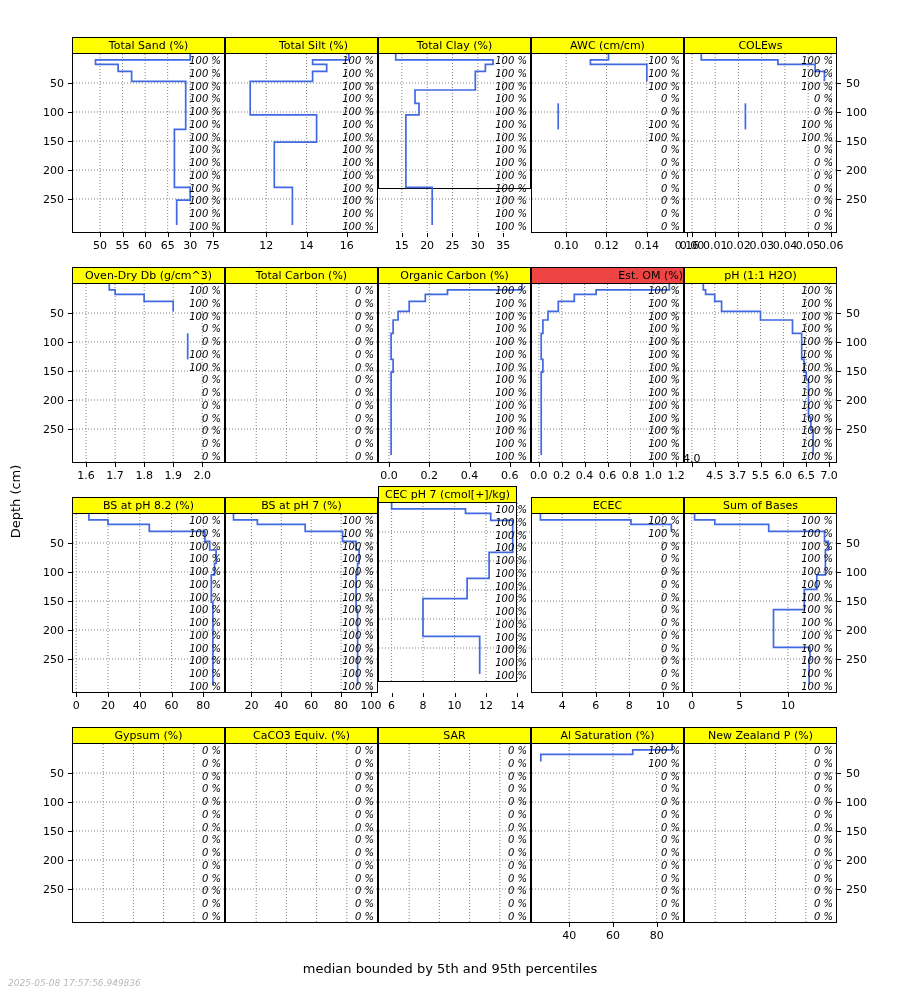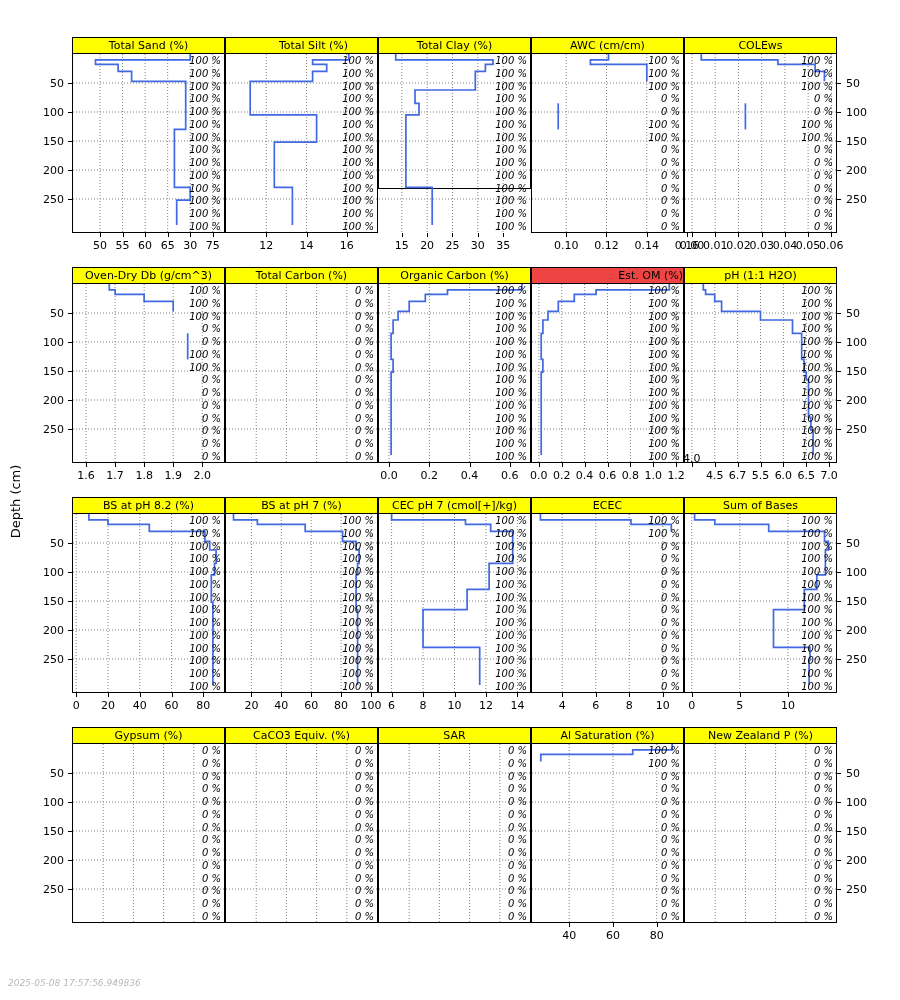--- a/index.html
+++ b/index.html
@@ -434,21 +434,21 @@
           <div class="pct" style="top: 141.25px;">100 %</div>
           <div class="pct" style="top: 154px;">100 %</div>
           <div class="pct" style="top: 166.75px;">100 %</div>
         </div>
       </div>
       <div class="xtickmark" style="left: 691.864px; top: 463px; width: 1px; height: 4px;"></div>
       <div class="xticklab" style="left: 691.864px; top: 452px;">4.0</div>
       <div class="xtickmark" style="left: 714.742px; top: 463px; width: 1px; height: 4px;"></div>
       <div class="xticklab" style="left: 714.742px; top: 469px;">4.5</div>
       <div class="xtickmark" style="left: 737.621px; top: 463px; width: 1px; height: 4px;"></div>
-      <div class="xticklab" style="left: 737.621px; top: 469px;">6.7</div>
+      <div class="xticklab" style="left: 737.621px; top: 469px;">3.7</div>
       <div class="xtickmark" style="left: 760.5px; top: 463px; width: 1px; height: 4px;"></div>
       <div class="xticklab" style="left: 760.5px; top: 469px;">5.5</div>
       <div class="xtickmark" style="left: 783.379px; top: 463px; width: 1px; height: 4px;"></div>
       <div class="xticklab" style="left: 783.379px; top: 469px;">6.0</div>
       <div class="xtickmark" style="left: 806.258px; top: 463px; width: 1px; height: 4px;"></div>
       <div class="xticklab" style="left: 806.258px; top: 469px;">6.5</div>
       <div class="xtickmark" style="left: 829.136px; top: 463px; width: 1px; height: 4px;"></div>
       <div class="xticklab" style="left: 829.136px; top: 469px; text-align: right;">7.0</div>
       <div class="panel" style="left: 72px; top: 497px; width: 153px; height: 196px;">
         <div class="phead" style="background: rgb(255, 255, 0);">BS at pH 8.2 (%)</div>
@@ -527,21 +527,21 @@
       <div class="xtickmark" style="left: 251.416px; top: 693px; width: 1px; height: 4px;"></div>
       <div class="xticklab" style="left: 251.416px; top: 699px;">20</div>
       <div class="xtickmark" style="left: 281.317px; top: 693px; width: 1px; height: 4px;"></div>
       <div class="xticklab" style="left: 281.317px; top: 699px;">40</div>
       <div class="xtickmark" style="left: 311.218px; top: 693px; width: 1px; height: 4px;"></div>
       <div class="xticklab" style="left: 311.218px; top: 699px;">60</div>
       <div class="xtickmark" style="left: 341.119px; top: 693px; width: 1px; height: 4px;"></div>
       <div class="xticklab" style="left: 341.119px; top: 699px;">80</div>
       <div class="xtickmark" style="left: 371.02px; top: 693px; width: 1px; height: 4px;"></div>
       <div class="xticklab" style="left: 371.02px; top: 699px;">100</div>
-      <div class="panel" style="left: 378px; top: 497px; width: 153px; height: 196px;">
+      <div class="panel" style="left: 378px; top: 486px; width: 139px; height: 196px;">
         <div class="phead" style="background: rgb(255, 255, 0);">CEC pH 7 (cmol[+]/kg)</div>
         <div class="plot">
           <svg width="151" height="178">
             <line x1="12.583333333333329" y1="0" x2="12.583333333333329" y2="178" stroke="#808080" stroke-width="1" stroke-dasharray="1 2"></line>
             <line x1="44.041666666666664" y1="0" x2="44.041666666666664" y2="178" stroke="#808080" stroke-width="1" stroke-dasharray="1 2"></line>
             <line x1="75.49999999999999" y1="0" x2="75.49999999999999" y2="178" stroke="#808080" stroke-width="1" stroke-dasharray="1 2"></line>
             <line x1="106.95833333333333" y1="0" x2="106.95833333333333" y2="178" stroke="#808080" stroke-width="1" stroke-dasharray="1 2"></line>
             <line x1="138.41666666666666" y1="0" x2="138.41666666666666" y2="178" stroke="#808080" stroke-width="1" stroke-dasharray="1 2"></line>
             <line x1="0" y1="28.999999999999996" x2="151" y2="28.999999999999996" stroke="#808080" stroke-width="1" stroke-dasharray="1 2"></line>
             <line x1="0" y1="57.99999999999999" x2="151" y2="57.99999999999999" stroke="#808080" stroke-width="1" stroke-dasharray="1 2"></line>
@@ -881,14 +881,15 @@
       <div class="dlab right" style="left: 846px; top: 825px;">150</div>
       <div class="dmark" style="left: 68px; top: 860px; width: 4px; height: 1px;"></div>
       <div class="dlab left" style="left: 28px; top: 854px;">200</div>
       <div class="dmark" style="left: 837px; top: 860px; width: 4px; height: 1px;"></div>
       <div class="dlab right" style="left: 846px; top: 854px;">200</div>
       <div class="dmark" style="left: 68px; top: 889px; width: 4px; height: 1px;"></div>
       <div class="dlab left" style="left: 28px; top: 883px;">250</div>
       <div class="dmark" style="left: 837px; top: 889px; width: 4px; height: 1px;"></div>
       <div class="dlab right" style="left: 846px; top: 883px;">250</div>
     </div>
+  <div class="caption">median bounded by 5th and 95th percentiles</div>
   <div class="stamp">2025-05-08 17:57:56.949836</div>
 </div>
 
 </body></html>

